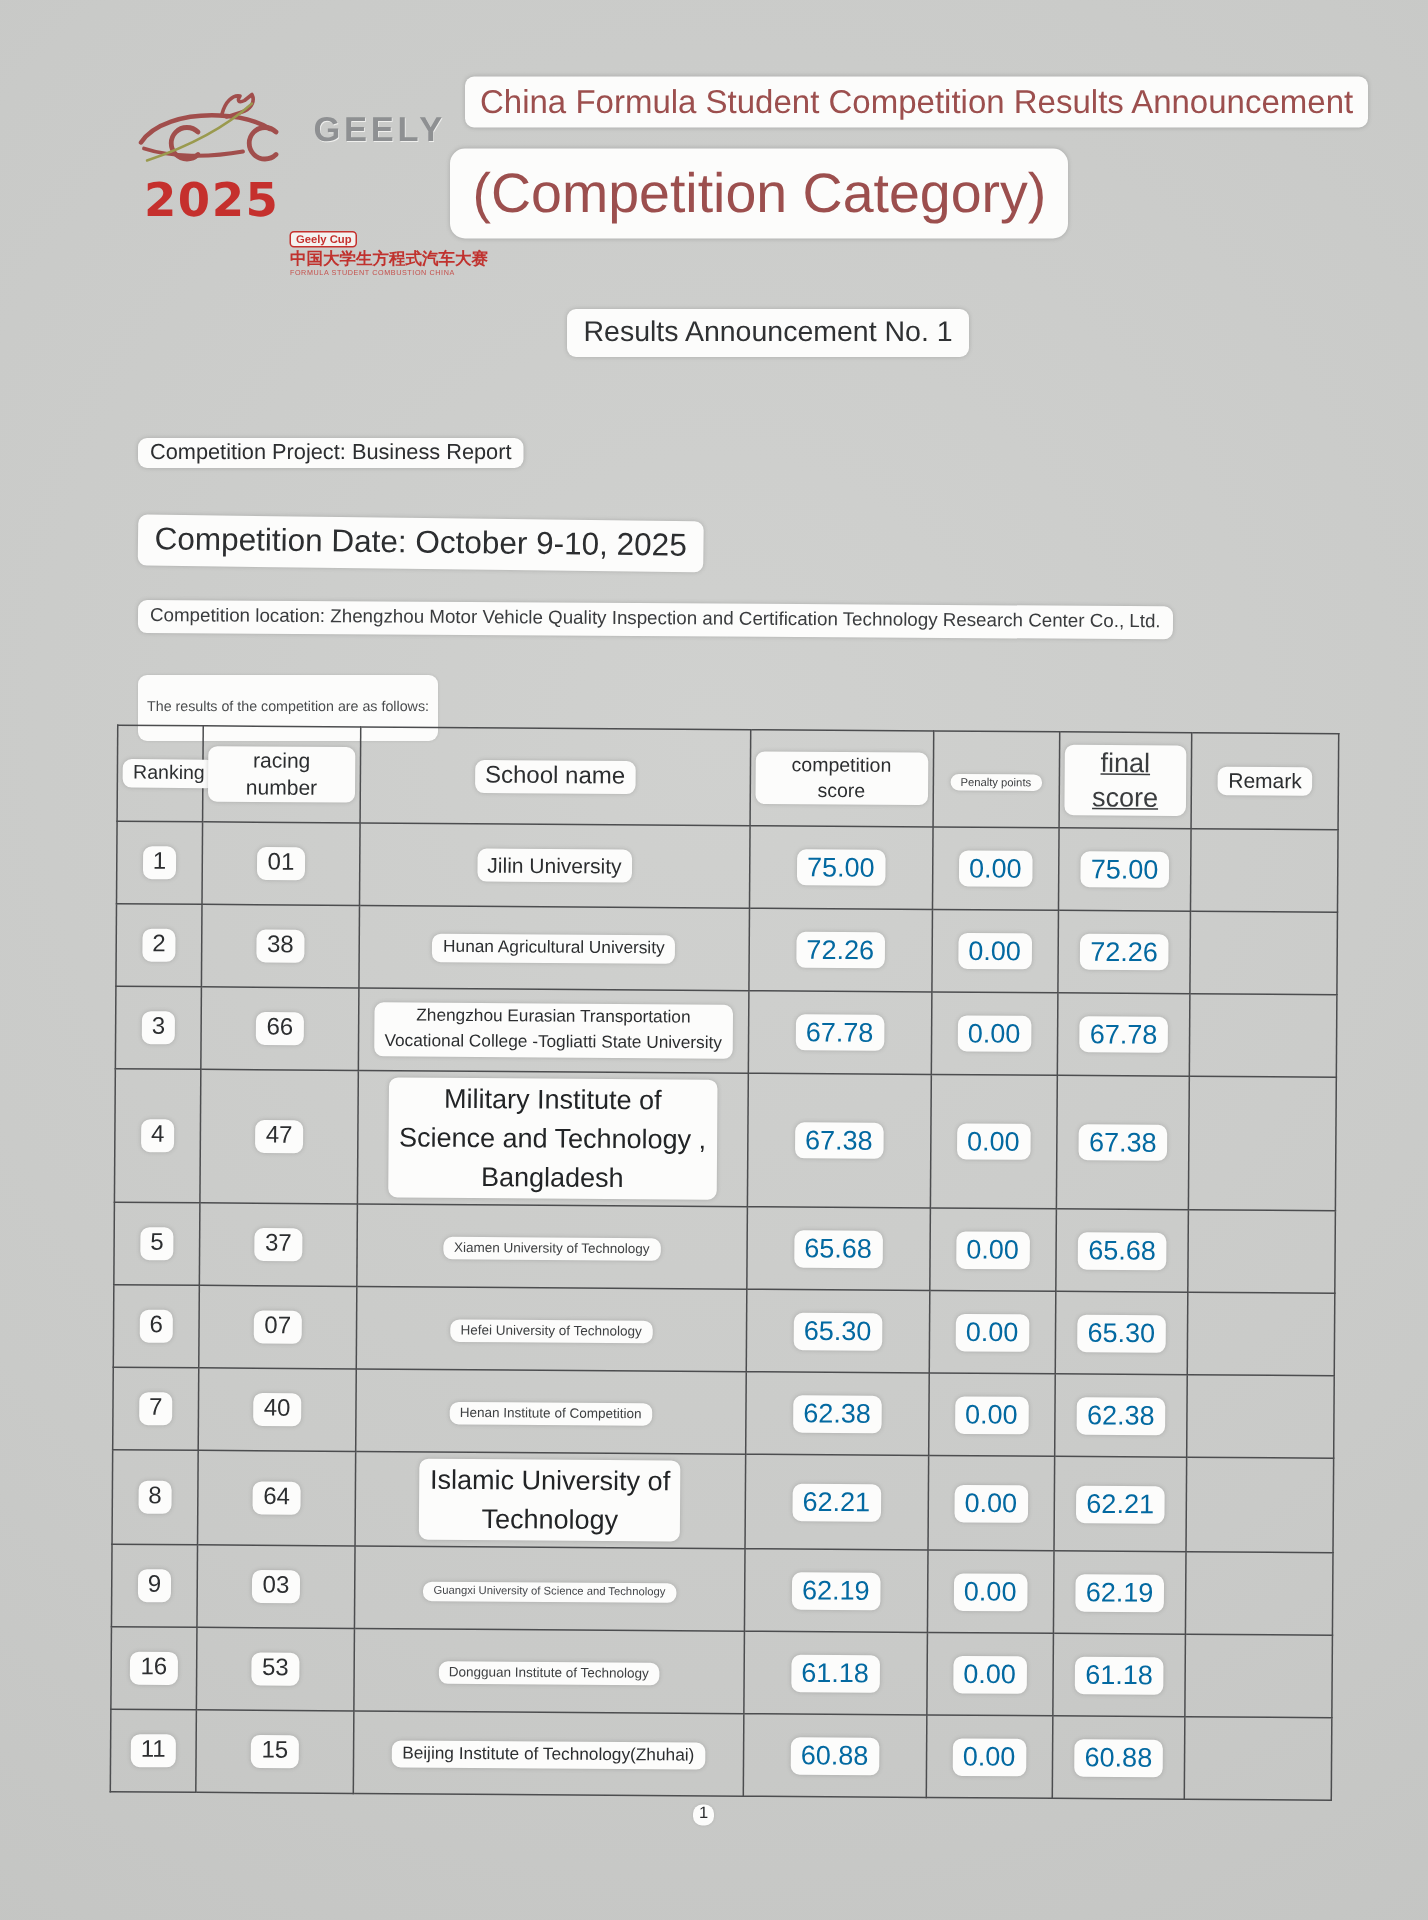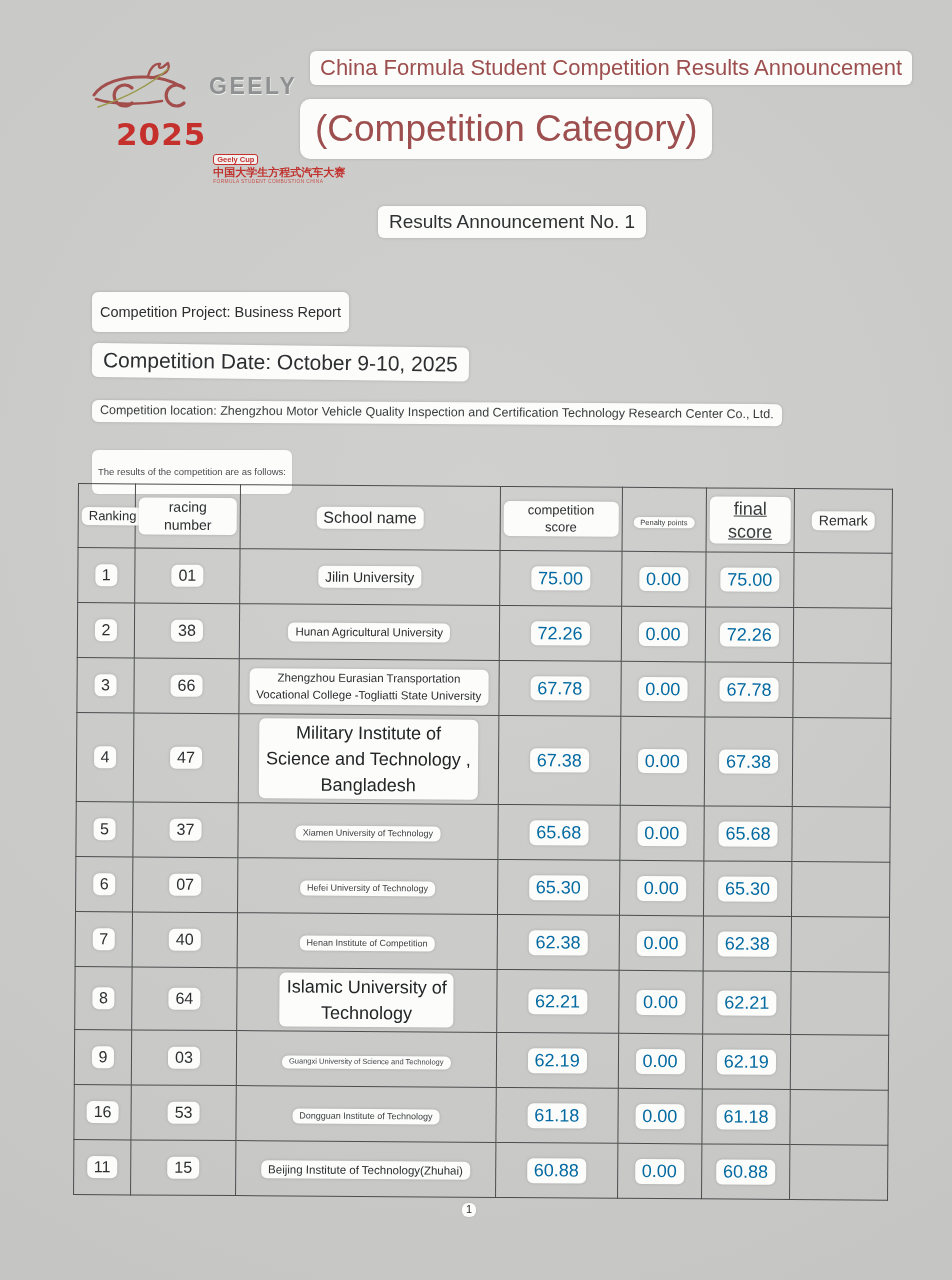--- a/index.html
+++ b/index.html
@@ -25,33 +25,33 @@
 
   
   .logo-block { left:88px; top:55px; width:200px; }
   .logo-top { display:flex; align-items:center; }
   .logo-art { width:108px; height:62px; flex:0 0 auto; }
   .logo-divider { width:1px; height:42px; background:#abacaa; margin:0 9px 0 4px; }
   .brand-text { font-size:23px; font-weight:bold; color:#8e9092; letter-spacing:2.5px;
                 text-shadow:0.5px 0.5px 0 #f0f0ee; }
   .logo-bottom { display:flex; align-items:flex-start; margin:2px 0 0 8px; }
   .year-text { font-size:31px; font-weight:800; color:#c5302d; letter-spacing:1px;
-               font-family:"DejaVu Sans", sans-serif; line-height:1;margin-left:20px; }
+               font-family:"DejaVu Sans", sans-serif; line-height:1; }
   .logo-right { margin-left:7px; padding-top:1px; }
   .cup-badge { display:inline-block; font-size:7.5px; color:#c5302d; background:#f4f2f0;
                border:0.5px solid #c5302d; border-radius:3px; padding:0px 3px; font-weight:bold;margin-top:34px; }
   .cn-line { font-size:11px; font-weight:bold; color:#c0322e; line-height:1.2; white-space:nowrap; }
   .tiny-line { font-size:4.8px; color:#c4504c; letter-spacing:0.4px; white-space:nowrap; }
 
   
   .title-1 { left:310px; top:51px; font-size:22px; color:#9c4f4e; padding:3px 10px; white-space:nowrap; }
   .title-2 { left:300px; top:99px; font-size:37px; color:#9c4f4e; padding:7px 15px; border-radius:10px; white-space:nowrap; }
   .announce-no { left:378px; top:206px; font-size:19px; color:#2f3133; padding:4px 11px; white-space:nowrap; }
 
-  .project-line { left:92px; top:292px; font-size:14.5px; padding:11px 8px; white-space:nowrap; }
+  .project-line { left:92px; top:292px; font-size:14.5px; padding:1px 8px; white-space:nowrap; }
   .date-line { left:92px; top:343px; font-size:21px; padding:4px 11px; white-space:nowrap;
                transform:rotate(0.7deg); transform-origin:left center; }
   .location-line { left:92px; top:400px; font-size:12.5px; padding:3px 8px; white-space:nowrap;
                    transform:rotate(0.35deg); transform-origin:left center; color:#3a3c3e; }
   .results-note { left:92px; top:450px; font-size:9.5px; padding:16px 6px; color:#4a4c4e;
                   box-shadow:0 0 2px rgba(90,90,90,.2); white-space:nowrap; }
 
   
   .table-wrap { left:78px; top:483px; width:815px; transform:rotate(0.4deg); transform-origin:top left; }
   table { width:100%; border-collapse:collapse; table-layout:fixed; }

